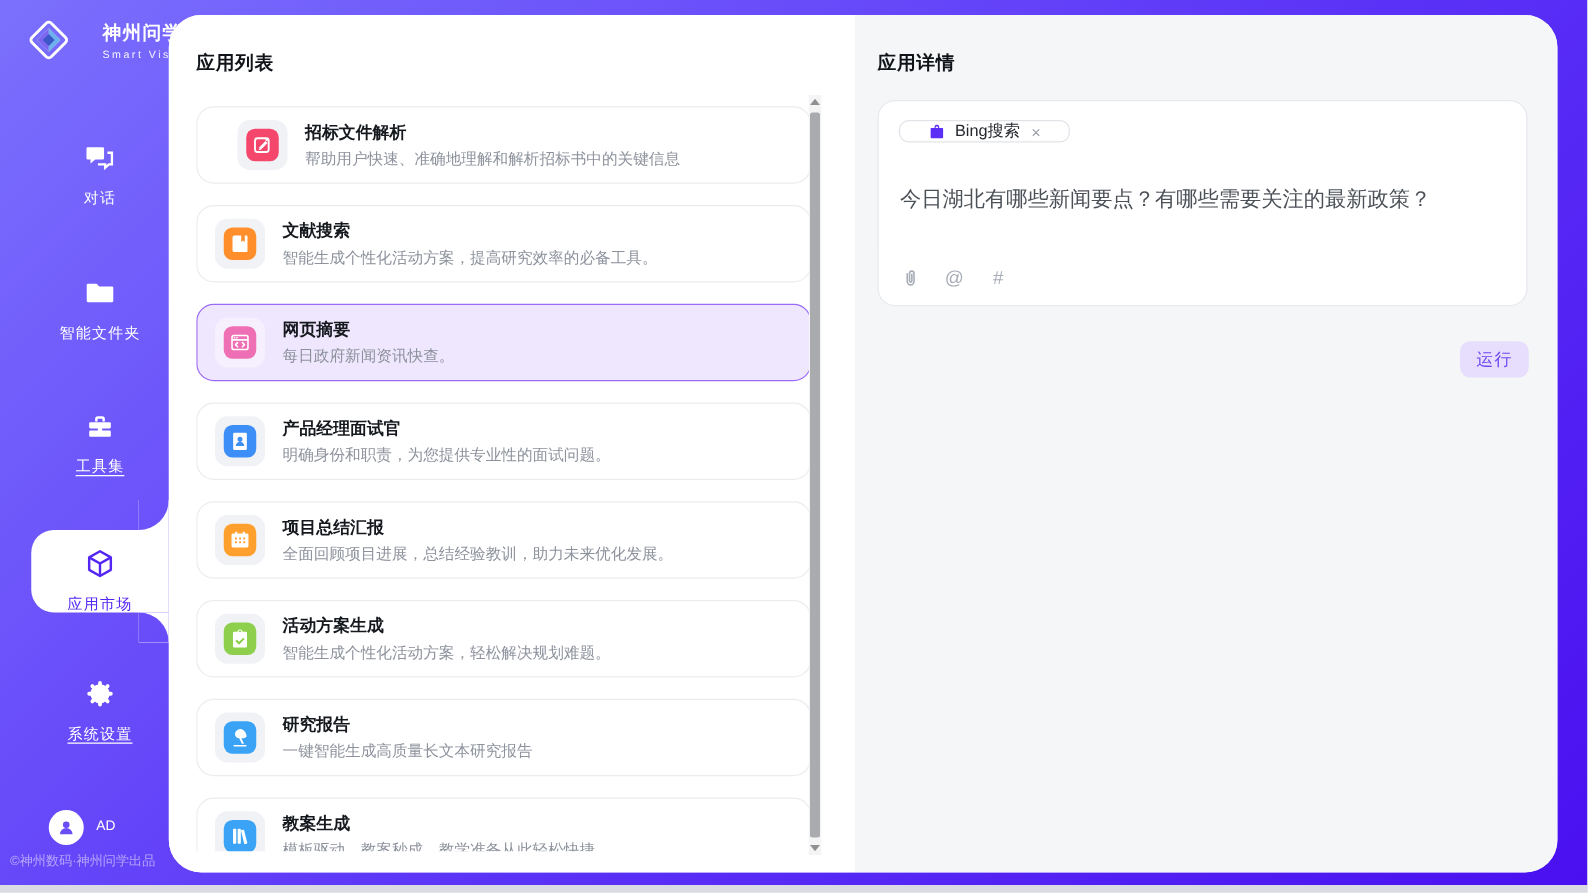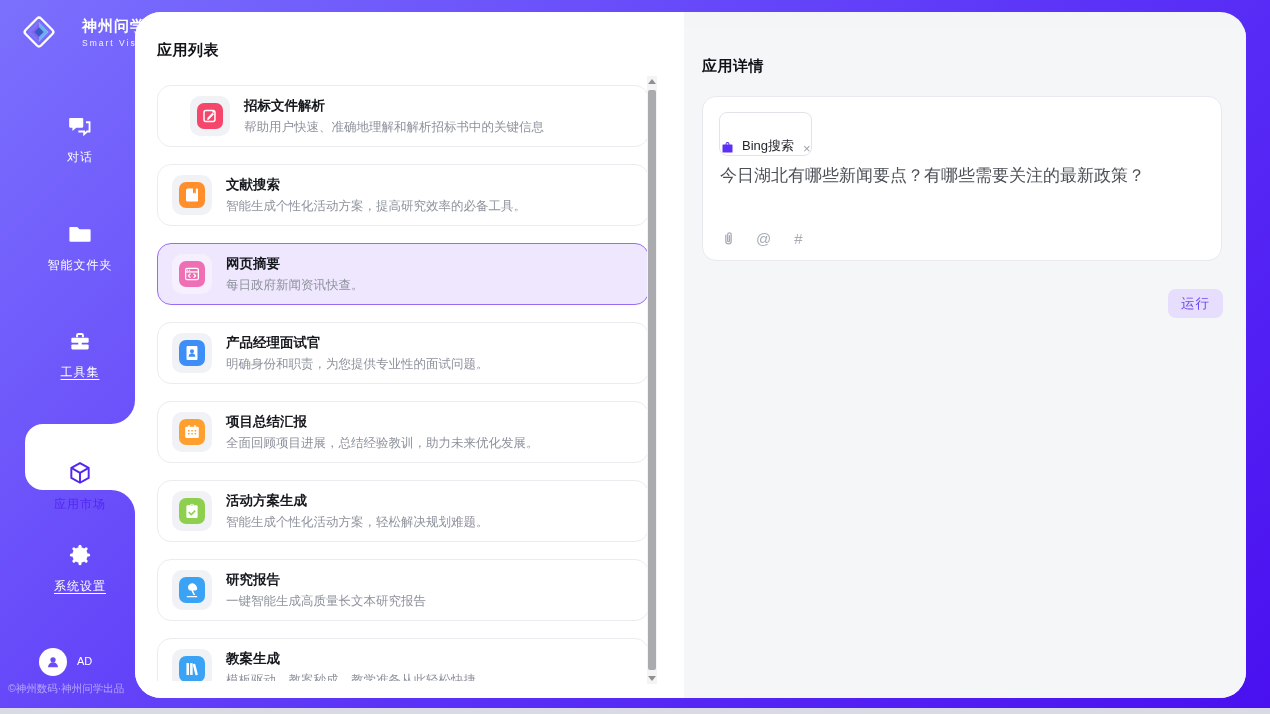--- a/index.html
+++ b/index.html
@@ -31,21 +31,21 @@
   .conn.t::after{border-bottom-right-radius:100%;background-position:-111px -400px;}
   .conn.b::after{border-top-right-radius:100%;background-position:-111px -490px;}
   .avatar{position:absolute;left:39px;top:648px;width:28px;height:28px;border-radius:50%;background:#fff;display:flex;align-items:center;justify-content:center;}
   .avatar .ic{width:16px;height:16px;color:#6b4df6;display:inline-block;}
   .user-initials{position:absolute;left:77px;top:655px;color:#fff;font-size:11px;}
   .side-footer{position:absolute;left:8px;top:682px;width:150px;font-size:10.5px;color:rgba(255,255,255,.5);white-space:nowrap;}
 
   
   .content{position:absolute;left:135px;top:12px;width:1111px;height:686px;border-radius:26px;overflow:hidden;background:#f4f5f7;}
   .list-panel{position:absolute;left:0;top:0;width:549px;height:100%;background:#fff;}
-  .detail-panel{position:absolute;left:549px;top:16px;right:0;height:100%;background:#f5f6f8;}
+  .detail-panel{position:absolute;left:549px;top:0;right:0;height:100%;background:#f5f6f8;}
   .panel-title{position:absolute;font-size:15px;font-weight:700;color:#101318;letter-spacing:.5px;}
   .list-panel .panel-title{left:22px;top:29px;}
   .detail-panel .panel-title{left:18px;top:29px;}
 
   
   .cards{position:absolute;left:22px;top:60px;width:492px;height:609px;overflow:hidden;}
   .app-card{height:62px;border:1px solid #ececf0;border-radius:14px;margin-bottom:17px;display:flex;align-items:center;padding:0 14px;gap:14px;background:#fff;cursor:pointer;}
   .app-card:first-child{margin-top:13px;padding-left:32px;}
   .app-card.selected{background:#efe7fd;border:1px solid #9a6cf5;}
   .icon-outer{width:40px;height:40px;border-radius:10px;background:#f1f2f5;display:flex;align-items:center;justify-content:center;flex:0 0 auto;}
@@ -57,21 +57,21 @@
 
   
   .scrollbar{position:absolute;left:512px;top:64px;width:10px;height:608px;background:#f4f4f5;}
   .sb-arrow{width:0;height:0;border-left:4px solid transparent;border-right:4px solid transparent;margin:3px auto 0;}
   .sb-arrow.up{border-bottom:5px solid #8f9094;}
   .sb-arrow.down{border-top:5px solid #8f9094;position:absolute;bottom:3px;left:1px;}
   .sb-thumb{position:absolute;top:14px;bottom:14px;left:1px;right:1px;background:#a9abaf;border-radius:2px;}
 
   
   .detail-card{position:absolute;left:18px;top:68px;width:520px;height:165px;background:#fff;border:1px solid #e8e9ee;border-radius:14px;}
-  .tag{position:absolute;left:16px;top:15px;height:44px;display:inline-flex;align-items:flex-end;gap:7px;padding:0 0;border:1px solid #e2e3e8;border-radius:8px;background:#fff;cursor:default;}
+  .tag{position:absolute;left:16px;top:15px;height:18px;display:inline-flex;align-items:center;gap:7px;padding:0 22px;border:1px solid #e2e3e8;border-radius:8px;background:#fff;cursor:default;}
   .tag .ic{width:15px;height:15px;color:#5b2ff5;display:inline-block;}
   .tag-label{font-size:13px;color:#23262c;}
   .tag-close{font-size:13px;color:#9ba1aa;margin-left:2px;cursor:pointer;line-height:1;}
   .query{position:absolute;left:17px;top:66px;right:16px;font-size:17px;color:#4c5158;line-height:1.5;}
   .tools{position:absolute;left:17px;bottom:13px;display:flex;align-items:center;gap:18px;color:#a7acb6;}
   .tool-ic{display:inline-flex;align-items:center;justify-content:center;width:17px;height:17px;cursor:pointer;}
   .tool-ic svg{width:17px;height:17px;}
   .tool-ic .g{font-size:15px;line-height:1;color:#a7acb6;}
   .run-btn{position:absolute;left:484px;top:261px;width:55px;height:29px;background:#e6defc;color:#6b46f4;border:none;border-radius:8px;font-size:13.5px;font-family:inherit;display:flex;align-items:center;justify-content:center;cursor:pointer;letter-spacing:1px;}
 </style>
@@ -111,21 +111,21 @@
               </svg></span><div class="nav-label">对话</div></div>
           <div class="nav-item" style="top: 221px;"><span class="ic nav-ic"><svg viewBox="0 0 24 24">
                 <path fill="currentColor" d="M3 5.5h6.5l2 2H21a.8.8 0 0 1 .8.8V18a1.2 1.2 0 0 1-1.2 1.2H3.4A1.2 1.2 0 0 1 2.2 18V6.3a.8.8 0 0 1 .8-.8z"></path>
               </svg></span><div class="nav-label">智能文件夹</div></div>
           <div class="nav-item" style="top: 328px;"><span class="ic nav-ic"><svg viewBox="0 0 24 24" fill="currentColor">
                 <rect x="4" y="9" width="16" height="4.6" rx="1"></rect>
                 <rect x="4" y="15.2" width="16" height="4.6" rx="1"></rect>
                 <rect x="10.4" y="12.2" width="3.2" height="4.4" rx=".6"></rect>
                 <path fill="none" stroke="currentColor" stroke-width="1.8" d="M9.3 8.5V6.6a1.1 1.1 0 0 1 1.1-1.1h3.2a1.1 1.1 0 0 1 1.1 1.1v1.9"></path>
               </svg></span><div class="nav-label u">工具集</div></div>
-          <div class="nav-item active" style="top: 460px;"><span class="ic nav-ic"><svg viewBox="0 0 24 24" fill="none" stroke="currentColor" stroke-width="1.8" stroke-linejoin="round">
+          <div class="nav-item active" style="top: 438px;"><span class="ic nav-ic"><svg viewBox="0 0 24 24" fill="none" stroke="currentColor" stroke-width="1.8" stroke-linejoin="round">
                 <path d="M12 2.8 20 7.3v9.2L12 21l-8-4.5V7.3z"></path>
                 <path d="M4 7.3l8 4.5 8-4.5M12 11.8V21"></path>
               </svg></span><div class="nav-label">应用市场</div></div>
           <div class="nav-item" style="top: 542px;"><span class="ic nav-ic"><svg viewBox="0 0 24 24">
                 <g fill="currentColor">
                   <rect x="10.6" y="2.6" width="2.8" height="18.8" rx="1.4"></rect>
                   <rect x="10.6" y="2.6" width="2.8" height="18.8" rx="1.4" transform="rotate(45 12 12)"></rect>
                   <rect x="10.6" y="2.6" width="2.8" height="18.8" rx="1.4" transform="rotate(90 12 12)"></rect>
                   <rect x="10.6" y="2.6" width="2.8" height="18.8" rx="1.4" transform="rotate(135 12 12)"></rect>
                   <path fill-rule="evenodd" d="M12 4.9a7.1 7.1 0 1 1 0 14.2 7.1 7.1 0 0 1 0-14.2zm0 4.7a2.4 2.4 0 1 0 0 4.8 2.4 2.4 0 0 0 0-4.8z"></path>

